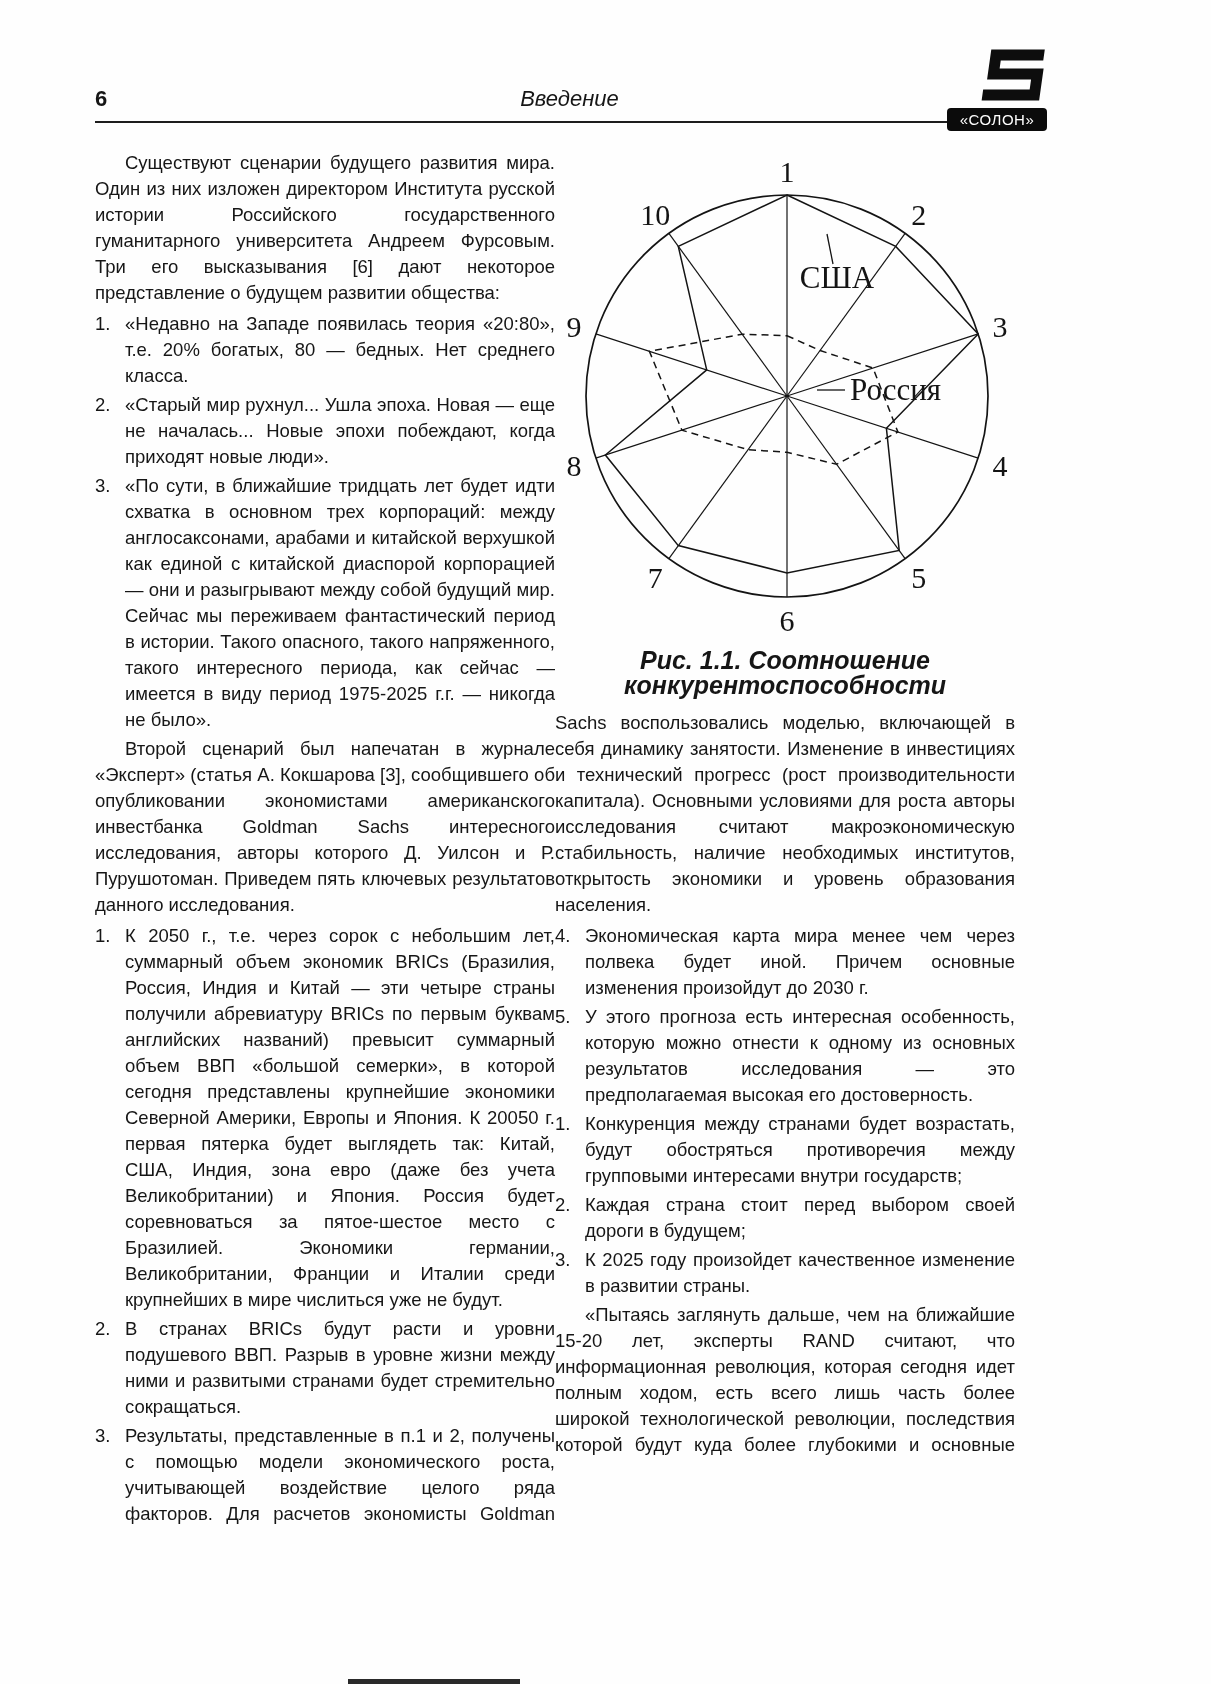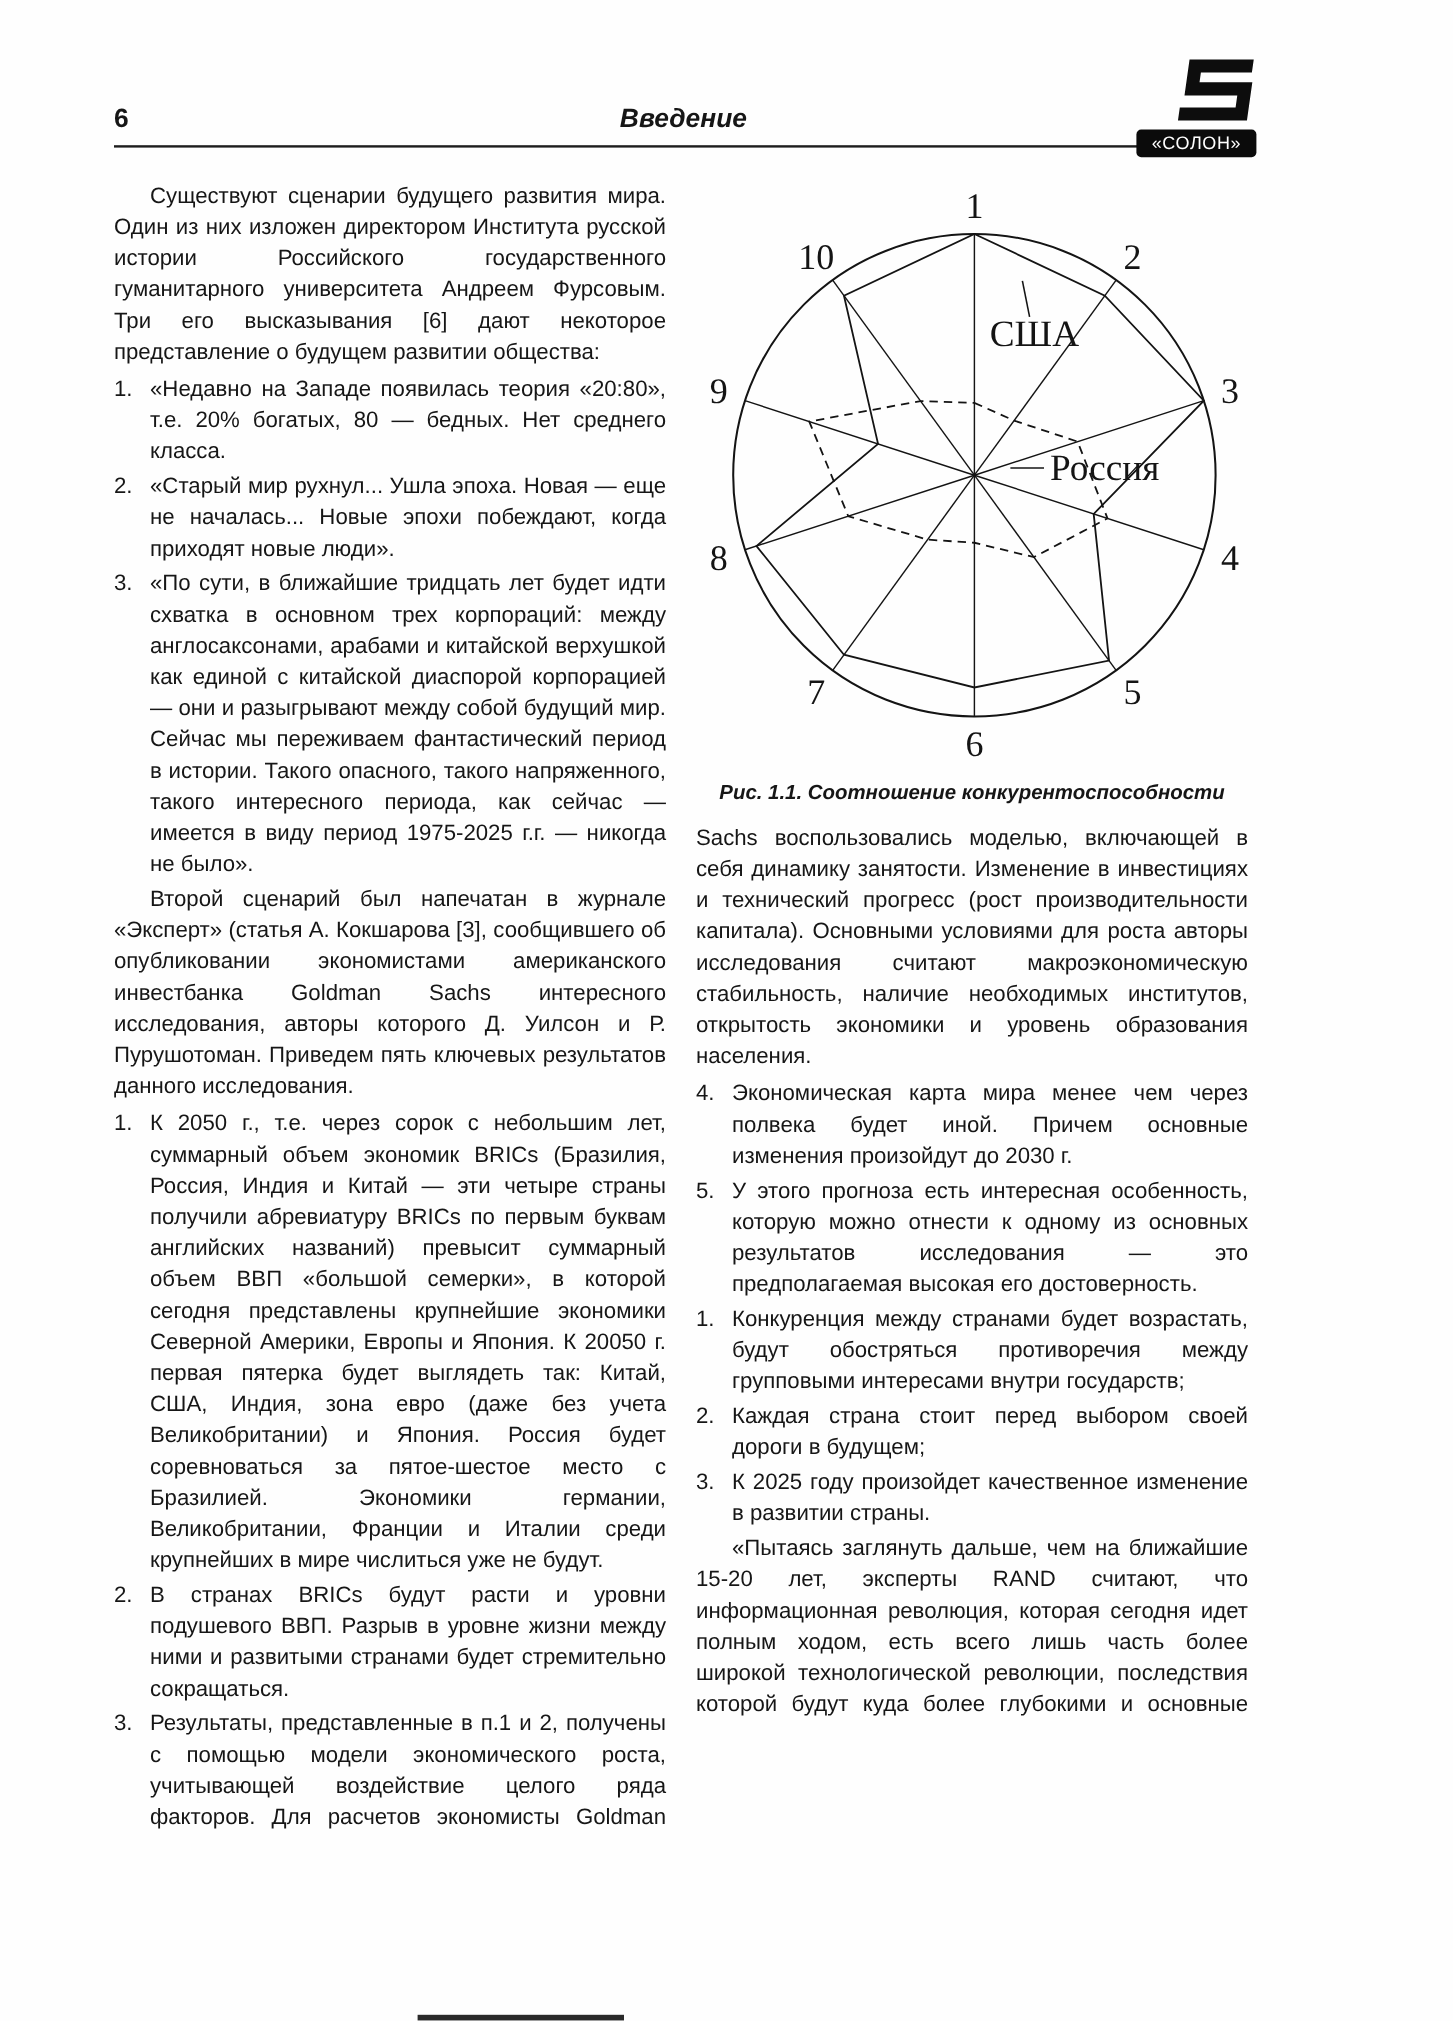--- a/index.html
+++ b/index.html
@@ -19,21 +19,21 @@
     top: 86px; left: 95px; width: 945px;
     height: 28px;
   }
   .page-number {
     position: absolute; left: 0; top: 0;
     font-size: 22px; font-weight: bold;
   }
   .header-title {
     position: absolute; left: 4px; right: 0; top: 0;
     text-align: center;
-    font-size: 22px; font-weight: bold; font-style: italic;
+    font-size: 22px; font-weight: normal; font-style: italic;
   }
   .header-rule {
     position: absolute;
     top: 121px; left: 95px; width: 945px;
     border-top: 2.5px solid #1d1d1d;
   }
   
   .logo {
     position: absolute; top: 48px; right: 164px;
     width: 100px; text-align: center;
@@ -43,38 +43,38 @@
     background: #0b0b0b; color: #ffffff;
     font-size: 15px; font-weight: normal;
     letter-spacing: 0.5px;
     padding: 3px 2px;
     border-radius: 4px;
   }
   
   .content {
     position: absolute;
     top: 150px; left: 95px; width: 945px;
-    display: flex; gap: 25px;
+    display: flex; 
     font-size: 18.5px; line-height: 26px;
   }
   .col { width: 460px; text-align: justify; }
   .col-left { width: 460px; }
   .col-right { width: 460px; }
   .para { margin-bottom: 5px; text-align: justify; }
   .p-indent { text-indent: 30px; }
   .list-item { display: flex; margin-bottom: 3px; }
   .li-num { flex: 0 0 30px; }
   .li-text { flex: 1; text-align: justify; }
   .just-last { text-align-last: justify; }
   
   .figure { text-align: center; margin-bottom: 12px; }
   .figure svg { display: block; margin: 0 auto; }
   .fig-caption {
     margin-top: 6px;
-    font-size: 17px; line-height: 25px;
+    font-size: 25px; line-height: 25px;
     font-weight: bold; font-style: italic;
     text-align: center;
   }
   
   .bottom-artifact {
     position: absolute;
     left: 348px; top: 1679px;
     width: 172px; height: 5px;
     background: #2a2a2a;
   }

